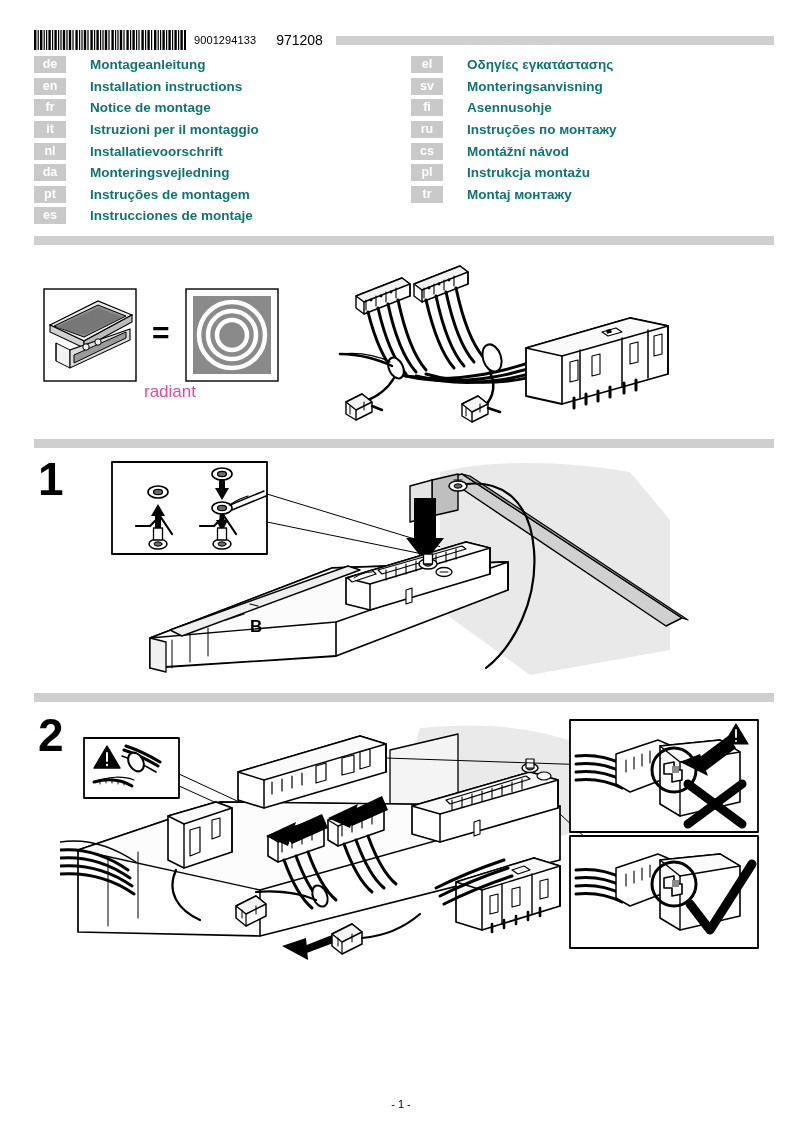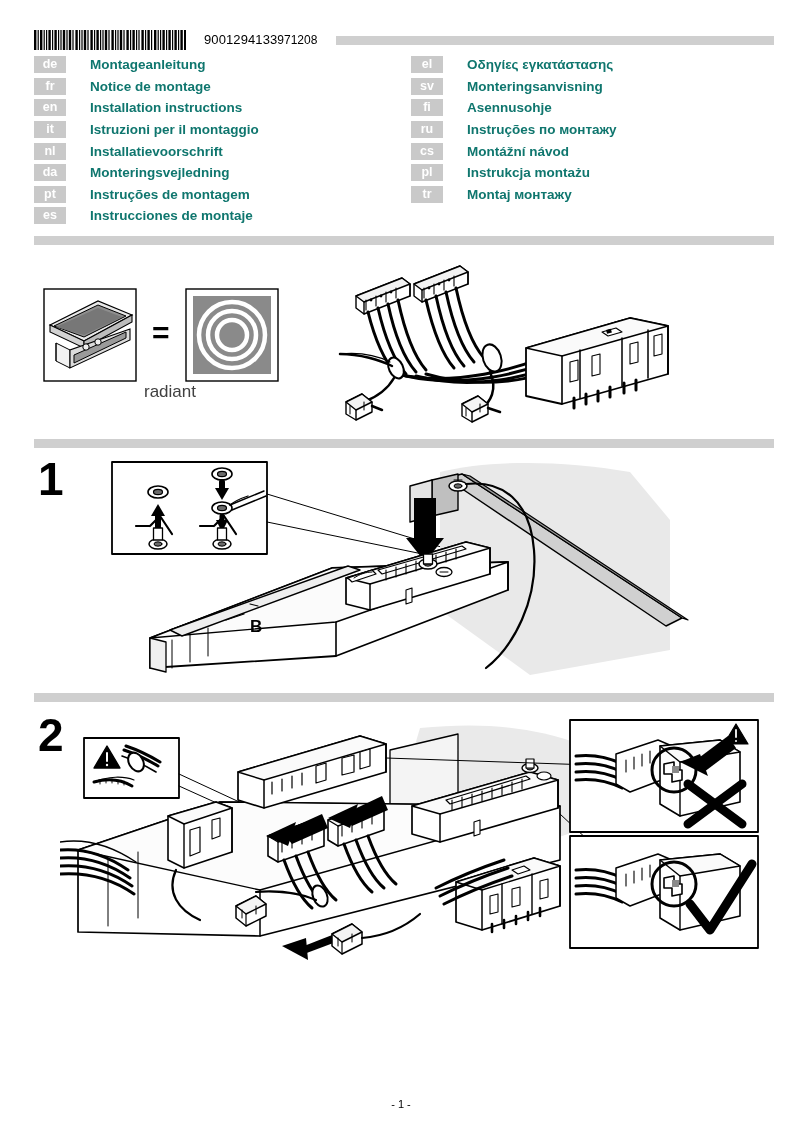--- a/index.html
+++ b/index.html
@@ -31,31 +31,31 @@
     display: flex;
     align-items: flex-start;
     height: 22px;
   }
   .barcode {
     width: 152px;
     height: 20px;
     display: block;
   }
   .barcode-num {
-    font-size: 13px;
+    font-size: 11px;
     color: #000;
     line-height: 20px;
     letter-spacing: 0.1px;
-    margin-left: 18px;
+    margin-left: 8px;
   }
   .barcode-date {
-    font-size: 12px;
+    font-size: 14px;
     color: #000;
     line-height: 20px;
-    margin-left: 0;
+    margin-left: 20px;
   }
   .top-bar {
     position: absolute;
     left: 302px;
     top: 6px;
     width: 438px;
     height: 9px;
     background: #cfcfcf;
   }
 
@@ -138,21 +138,21 @@
   .fig-step1   { left: 110px; top: 450px; }
   .fig-step2   { left: 60px;  top: 710px; }
 
   .radiant-label {
     position: absolute;
     left: 40px;
     top: 382px;
     width: 260px;
     text-align: center;
     font-size: 17px;
-    color: #404040;
+    color: #ec4899;
   }
 
   
   .footer {
     position: absolute;
     left: 0;
     top: 1098px;
     width: 802px;
     text-align: center;
     font-size: 11px;
@@ -227,26 +227,26 @@
     <div class="top-bar"></div>
   </div>
 
   <div class="lang-wrap">
     <div class="lang-col left">
       <div class="lang-row">
         <span class="lang-tag">de</span>
         <span class="lang-name">Montageanleitung</span>
       </div>
       <div class="lang-row">
+        <span class="lang-tag">en</span>
+        <span class="lang-name">Installation instructions</span>
+      </div>
+      <div class="lang-row">
         <span class="lang-tag">fr</span>
         <span class="lang-name">Notice de montage</span>
-      </div>
-      <div class="lang-row">
-        <span class="lang-tag">en</span>
-        <span class="lang-name">Installation instructions</span>
       </div>
       <div class="lang-row">
         <span class="lang-tag">it</span>
         <span class="lang-name">Istruzioni per il montaggio</span>
       </div>
       <div class="lang-row">
         <span class="lang-tag">nl</span>
         <span class="lang-name">Installatievoorschrift</span>
       </div>
       <div class="lang-row">

